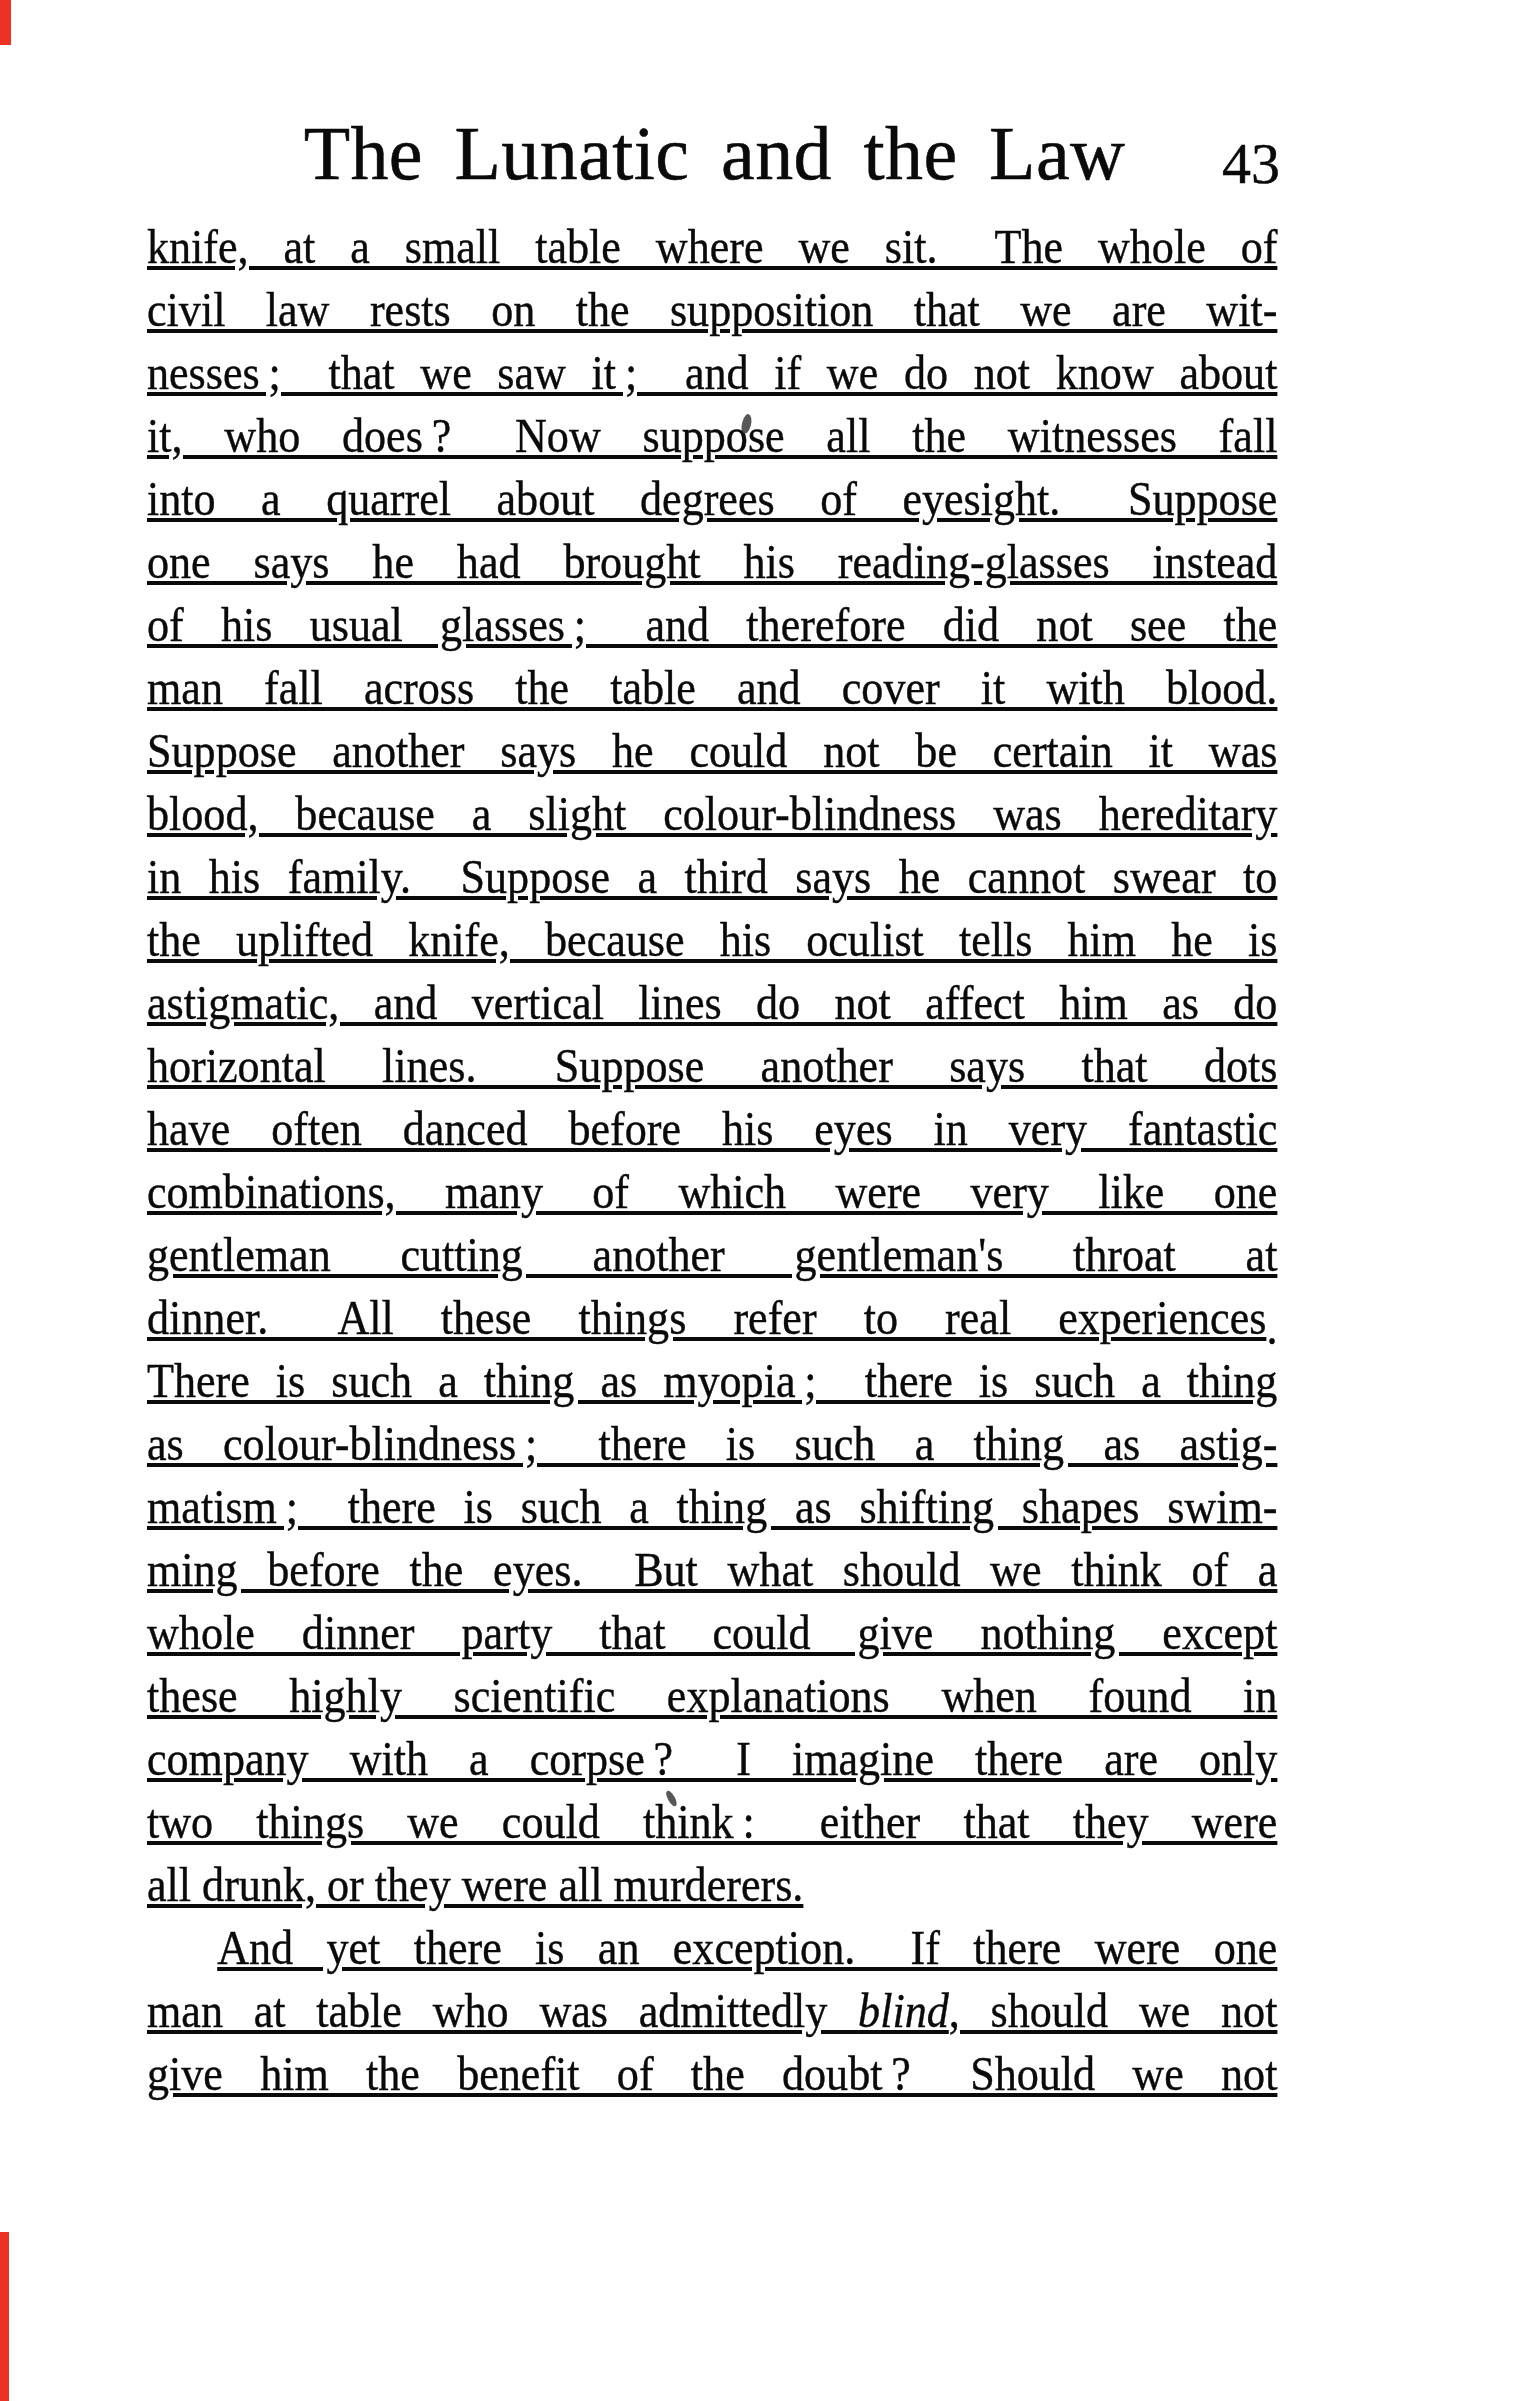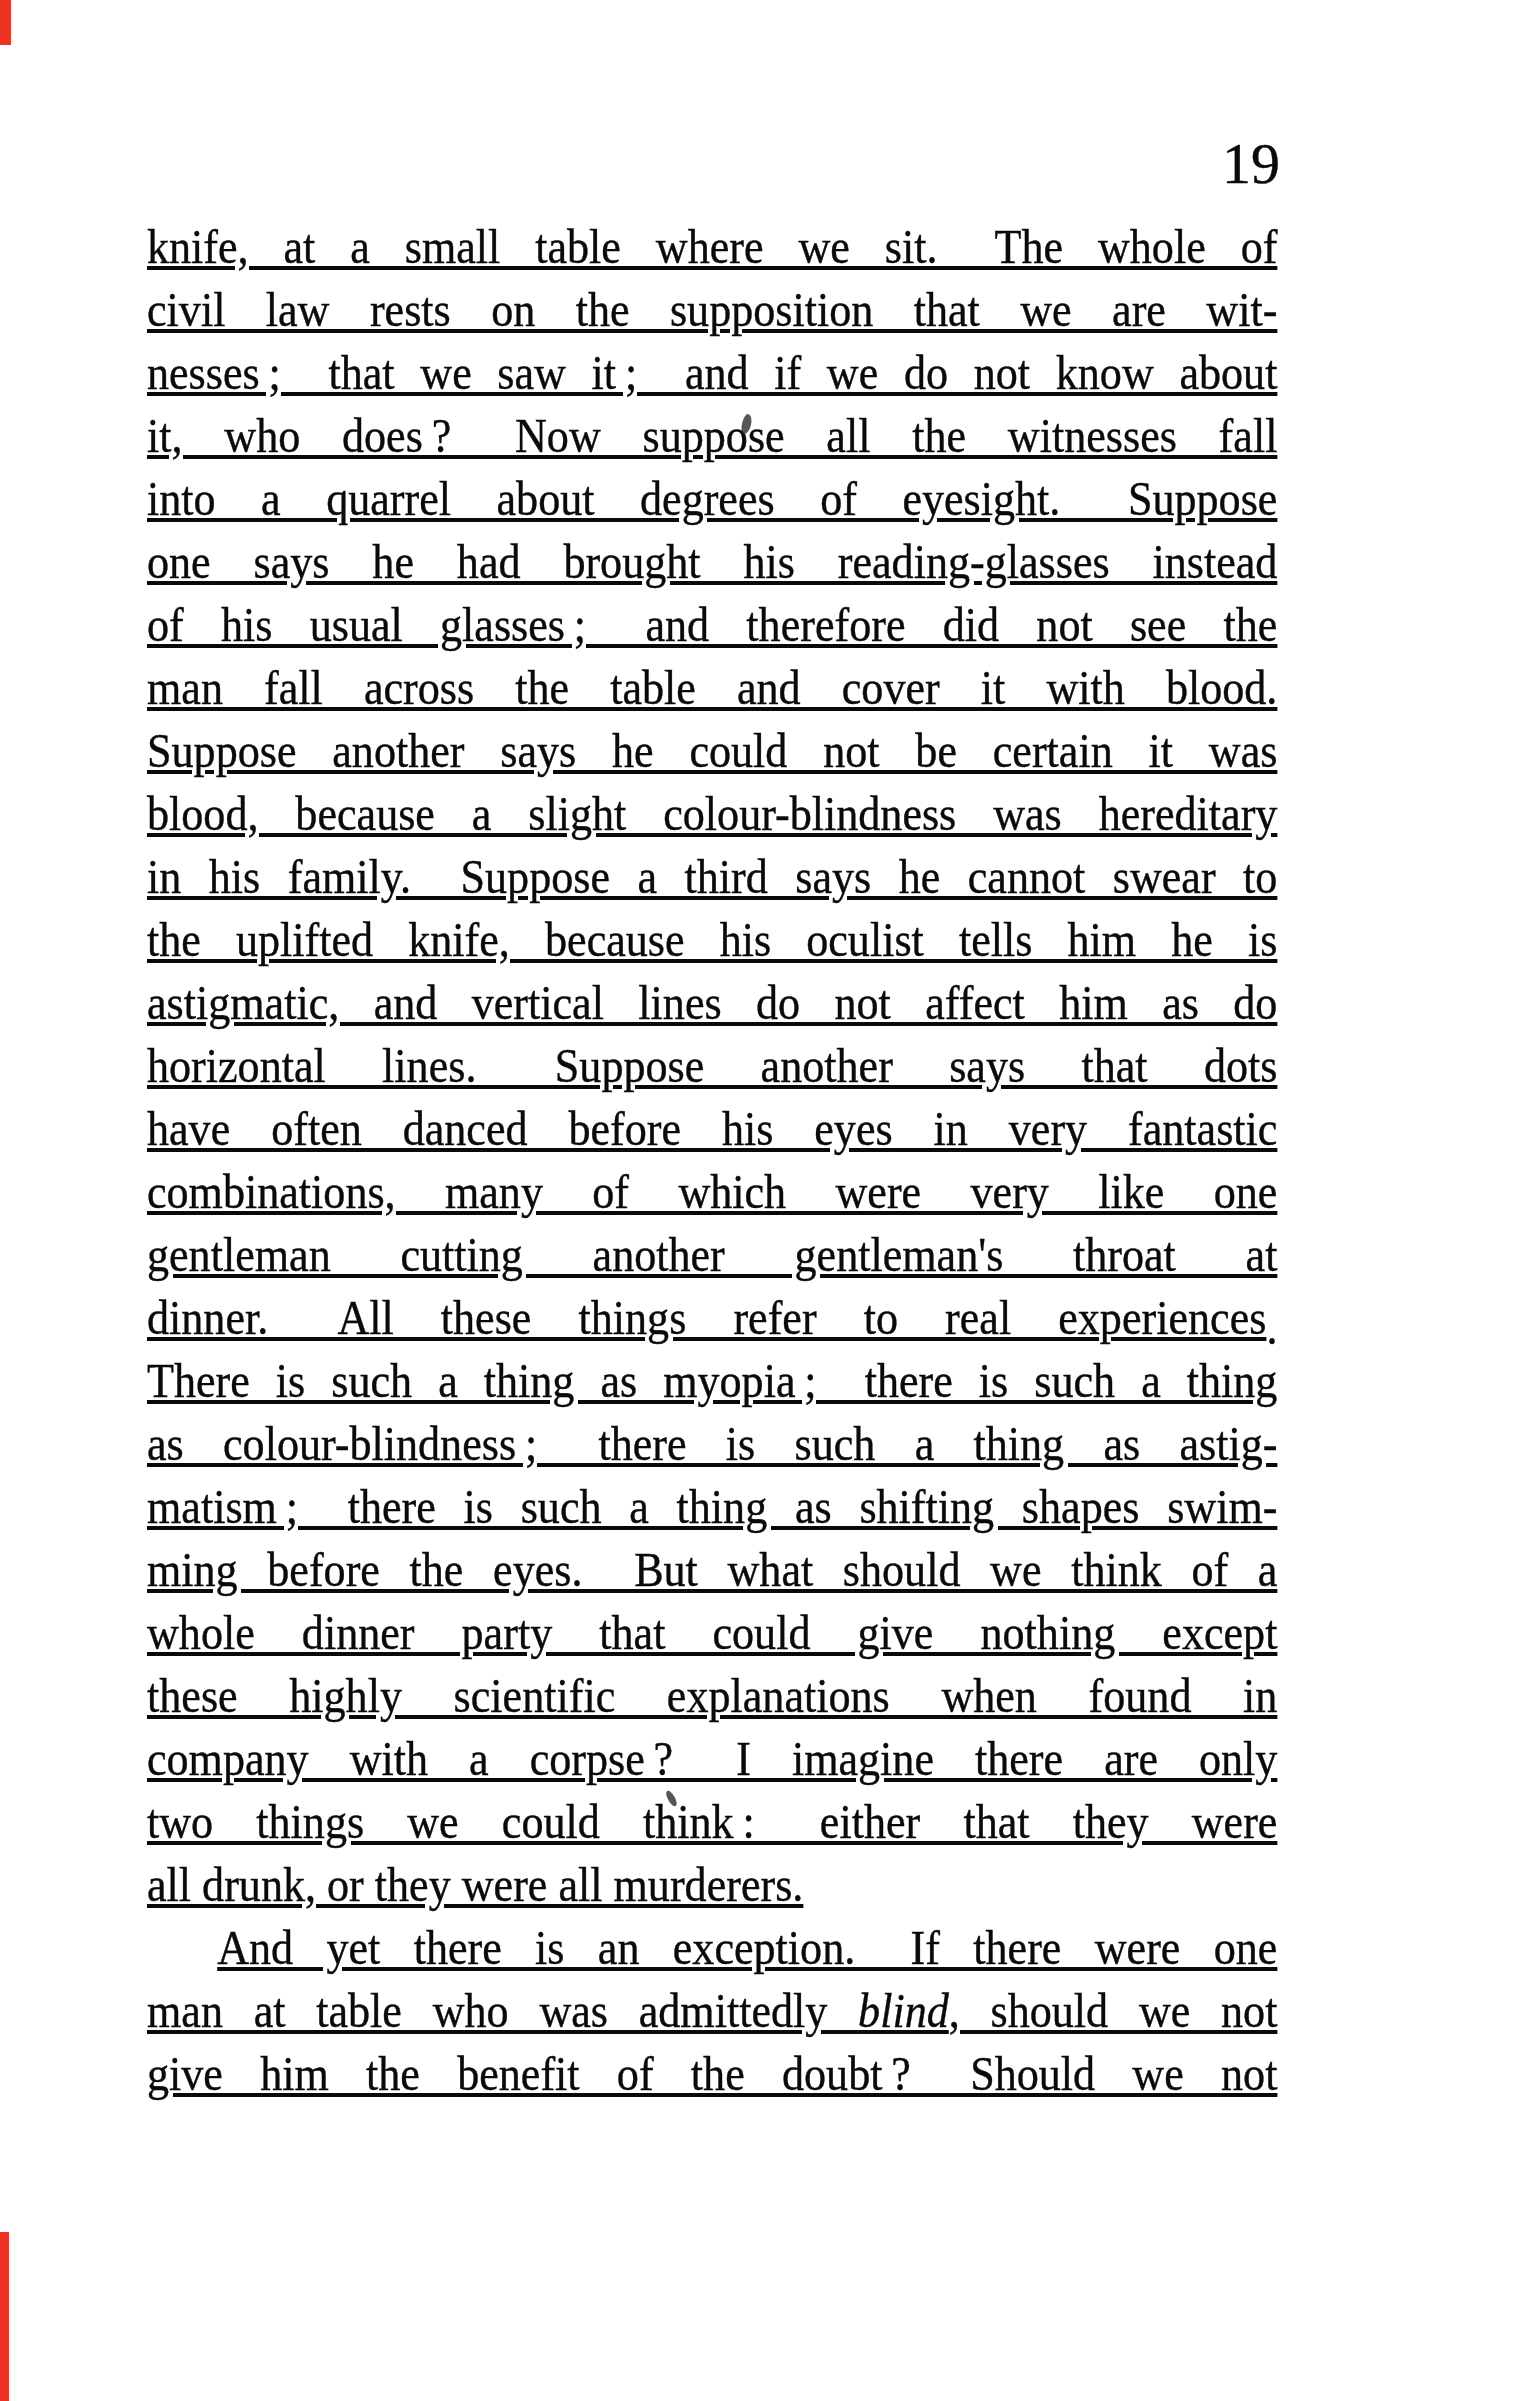--- a/index.html
+++ b/index.html
@@ -53,21 +53,22 @@
   .line .it{font-style:italic;}
   .line .drop{position:relative;top:10.2px;}
   
   .red-strip{position:absolute;}
   .ink{position:absolute;opacity:0.85;border-radius:45% 55% 50% 50%;}
 </style>
 </head>
 <body>
 
 <div id="page">
-  <div id="page-number">19</div>
+  <div id="header-title">The Lunatic and the Law</div>
+  <div id="page-number">43</div>
   <div id="text-block">
       <div class="line"><span>knife, at a small table where we sit.  The whole of</span></div>
       <div class="line"><span>civil law rests on the supposition that we are wit-</span></div>
       <div class="line"><span>nesses ;  that we saw it ;  and if we do not know about</span></div>
       <div class="line"><span>it, who does ?  Now suppose all the witnesses fall</span></div>
       <div class="line"><span>into a quarrel about degrees of eyesight.  Suppose</span></div>
       <div class="line"><span>one says he had brought his reading-glasses instead</span></div>
       <div class="line"><span>of his usual glasses ;  and therefore did not see the</span></div>
       <div class="line"><span>man fall across the table and cover it with blood.</span></div>
       <div class="line"><span>Suppose another says he could not be certain it was</span></div>

